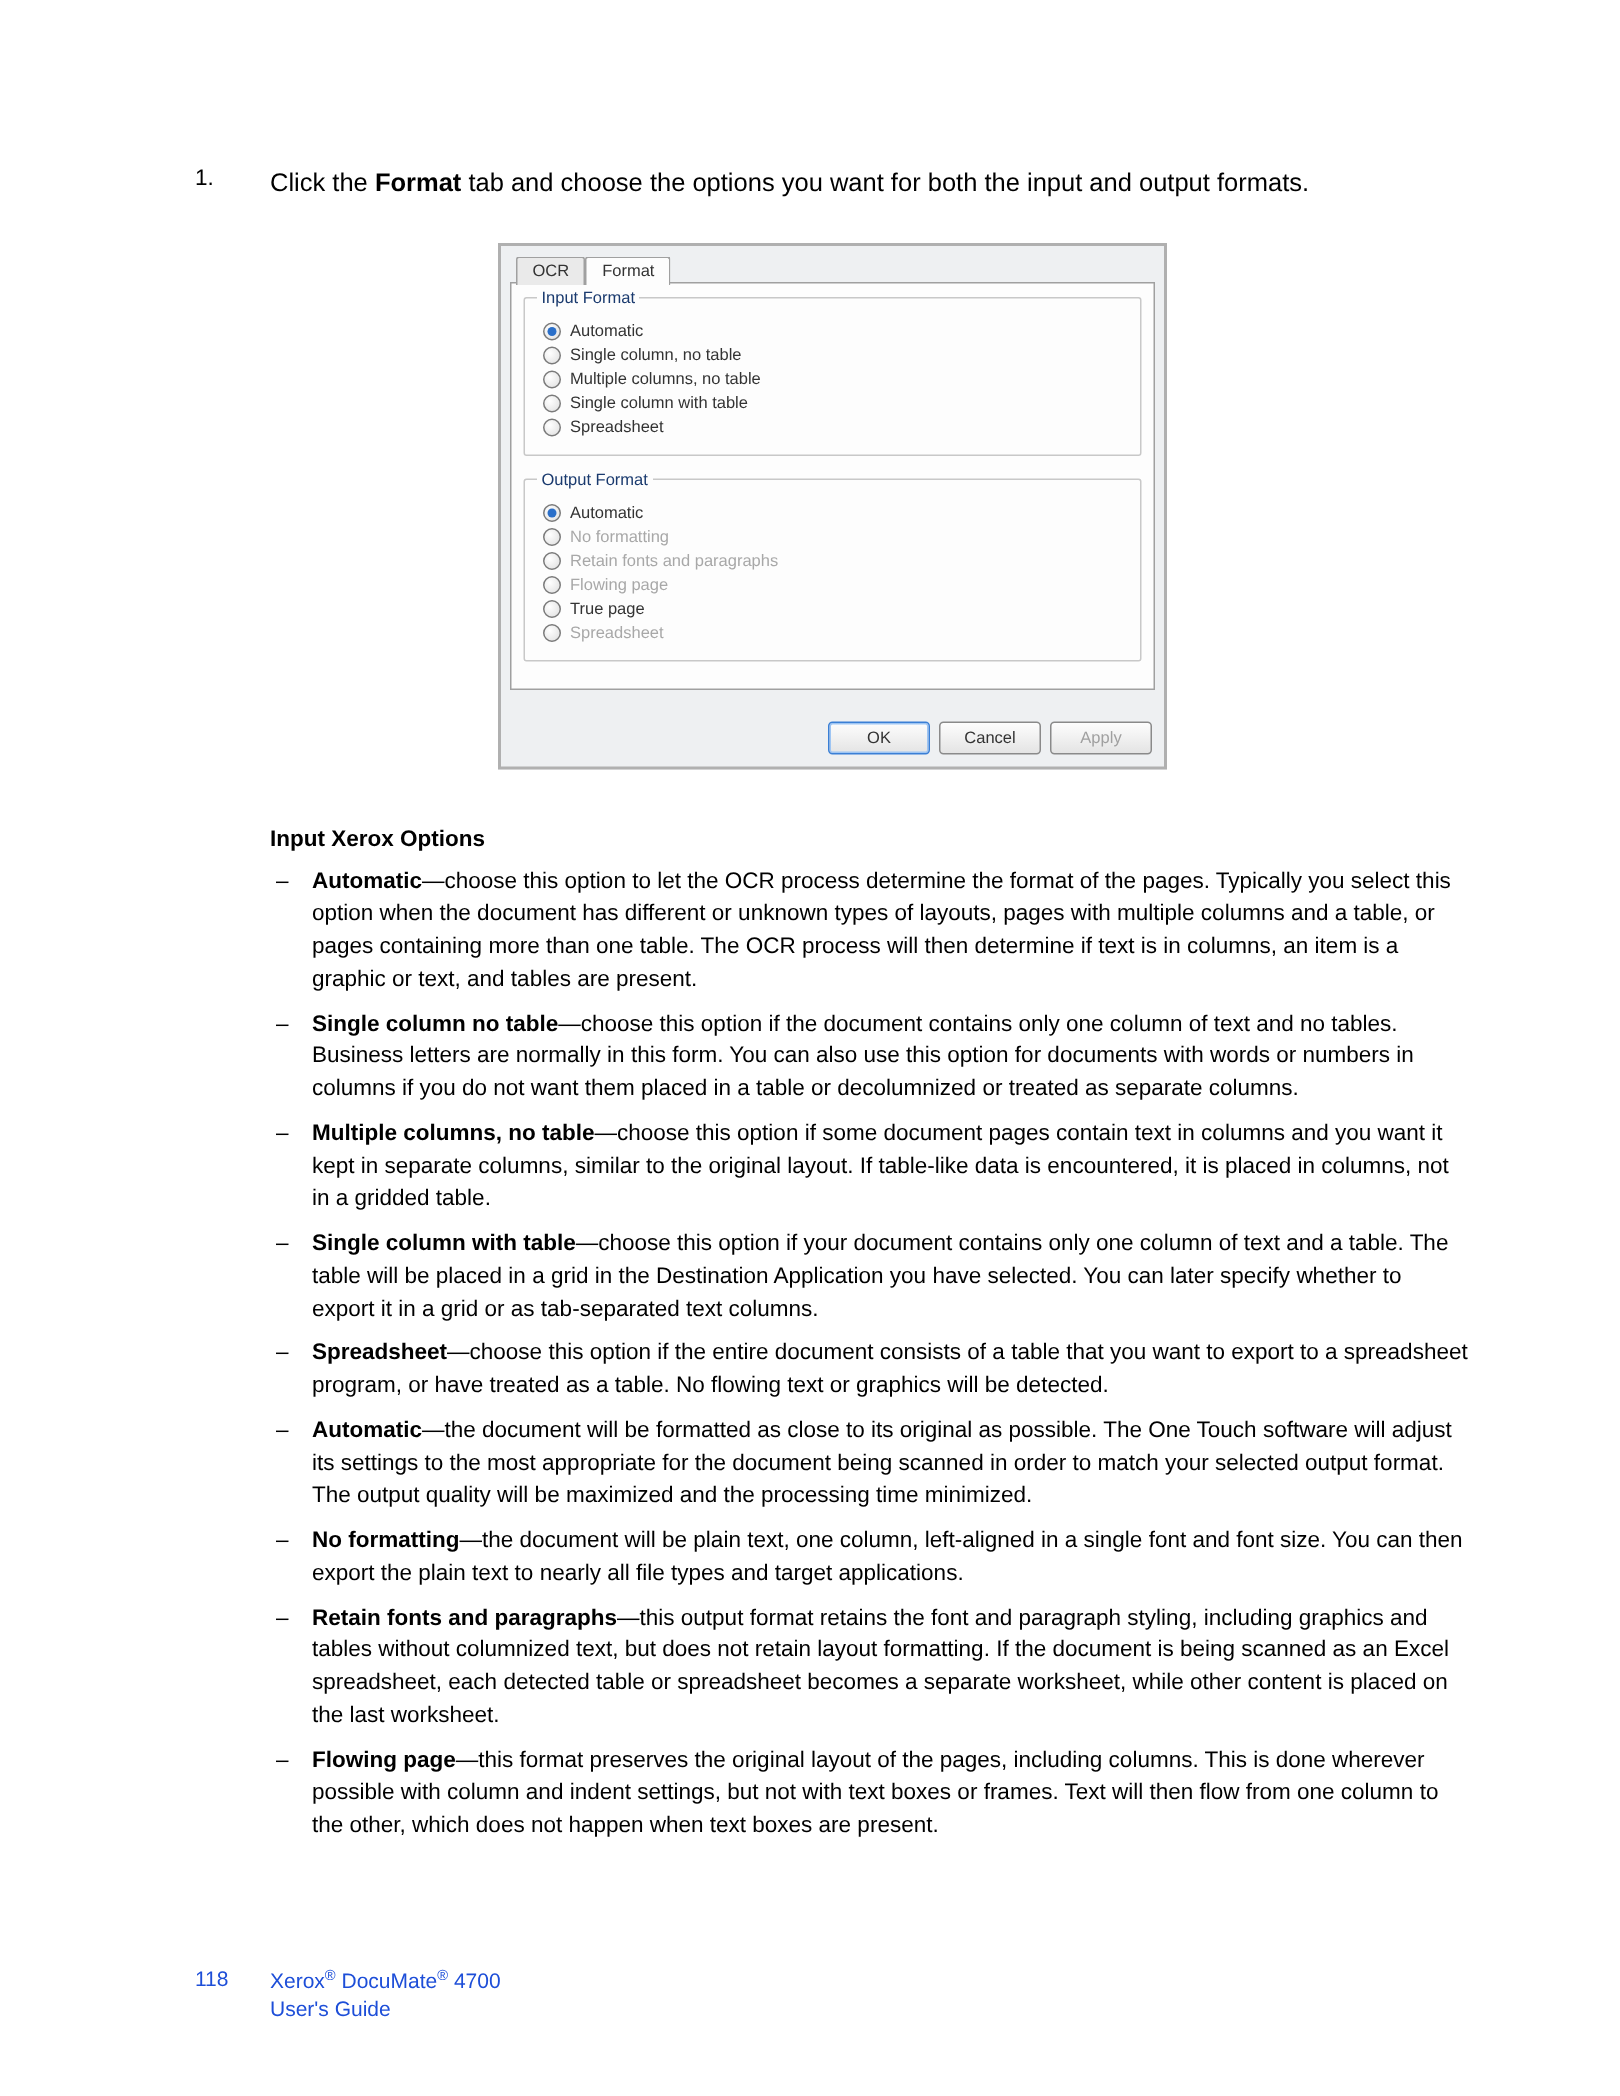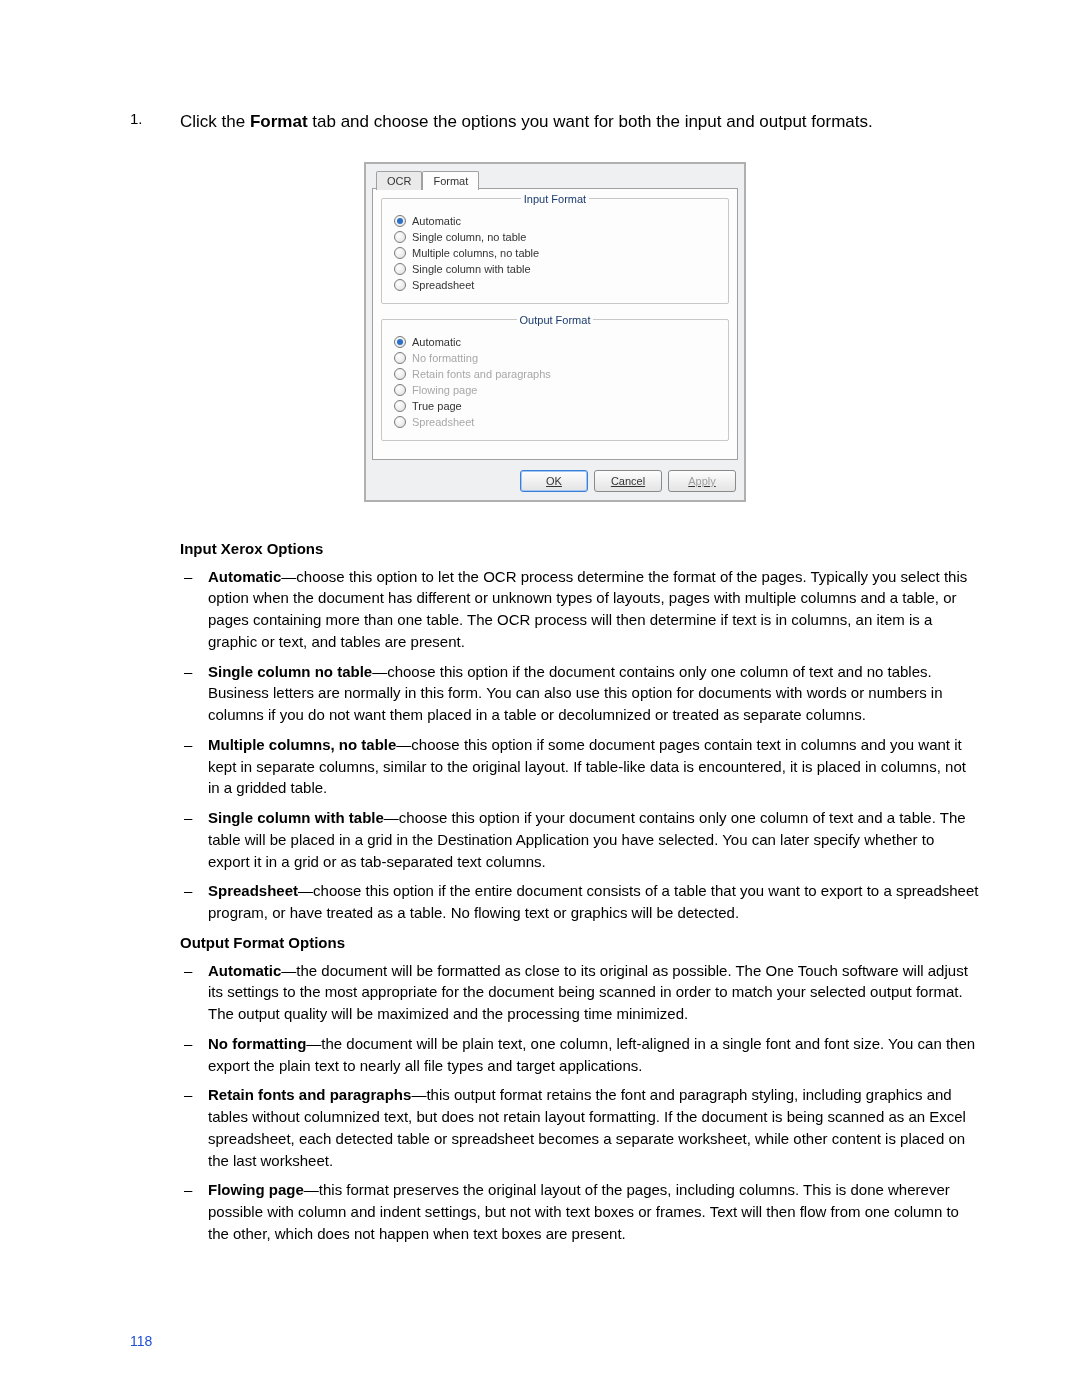--- a/index.html
+++ b/index.html
@@ -22,30 +22,29 @@
     width: 50px;
     font-size: 15px;
   }
   .step-text {
     font-size: 17px;
     line-height: 1.4;
   }
 
   
   .dialog-wrap {
-    width: 382px;
+    width: 446px;
     margin: 0 auto 36px auto;
     border: 2px solid #b0b0b0;
     background: #eef0f2;
     padding: 6px 6px 6px 6px;
     font-family: Tahoma, Arial, sans-serif;
     font-size: 11px;
     color: #333;
     position: relative;
-    text-align: center;
   }
   .tabs {
     display: flex;
     margin-bottom: -1px;
     margin-left: 4px;
   }
   .tab {
     border: 1px solid #a0a0a0;
     border-bottom: none;
     padding: 3px 10px 3px 10px;
@@ -106,23 +105,22 @@
     top: 2px;
     left: 2px;
   }
   .radio-row.disabled {
     color: #a8a8a8;
   }
   .dlg-buttons {
     display: flex;
     justify-content: flex-end;
     gap: 6px;
-    margin-top: 8px;
+    margin-top: 19px;
     padding: 2px 2px 2px 2px;
-    text-decoration: underline;
   }
   .dlg-btn {
     min-width: 68px;
     height: 22px;
     font-size: 11px;
     border: 1px solid #8a8a8a;
     background: linear-gradient(#fdfdfd, #e4e4e4);
     border-radius: 3px;
     display: flex;
     align-items: center;
@@ -286,21 +284,20 @@
       <li>
         <span class="dash-mark">–</span>
         <span class="li-body"><span class="bold">Single column with table</span><span>—choose this option if your document contains only one column of text and a table. The table will be placed in a grid in the Destination Application you have selected. You can later specify whether to export it in a grid or as tab-separated text columns.</span></span>
       </li>
       <li>
         <span class="dash-mark">–</span>
         <span class="li-body"><span class="bold">Spreadsheet</span><span>—choose this option if the entire document consists of a table that you want to export to a spreadsheet program, or have treated as a table. No flowing text or graphics will be detected.</span></span>
       </li>
     </ul>
 
-    <div class="section-head">Output Format Options</div>
     <ul class="dash">
       <li>
         <span class="dash-mark">–</span>
         <span class="li-body"><span class="bold">Automatic</span><span>—the document will be formatted as close to its original as possible. The One Touch software will adjust its settings to the most appropriate for the document being scanned in order to match your selected output format. The output quality will be maximized and the processing time minimized.</span></span>
       </li>
       <li>
         <span class="dash-mark">–</span>
         <span class="li-body"><span class="bold">No formatting</span><span>—the document will be plain text, one column, left-aligned in a single font and font size. You can then export the plain text to nearly all file types and target applications.</span></span>
       </li>
       <li>
@@ -312,13 +309,19 @@
         <span class="li-body"><span class="bold">Flowing page</span><span>—this format preserves the original layout of the pages, including columns. This is done wherever possible with column and indent settings, but not with text boxes or frames. Text will then flow from one column to the other, which does not happen when text boxes are present.</span></span>
       </li>
     </ul>
 
   </div>
 
 </div>
 
 <div class="footer">
   <div class="pg">118</div>
+  <div class="ftxt">
+    <div>
+      <span>Xerox</span><span class="sup">®</span><span> DocuMate</span><span class="sup">®</span><span> 4700</span>
+    </div>
+    <div>User's Guide</div>
+  </div>
 </div>
 
 </body></html>

